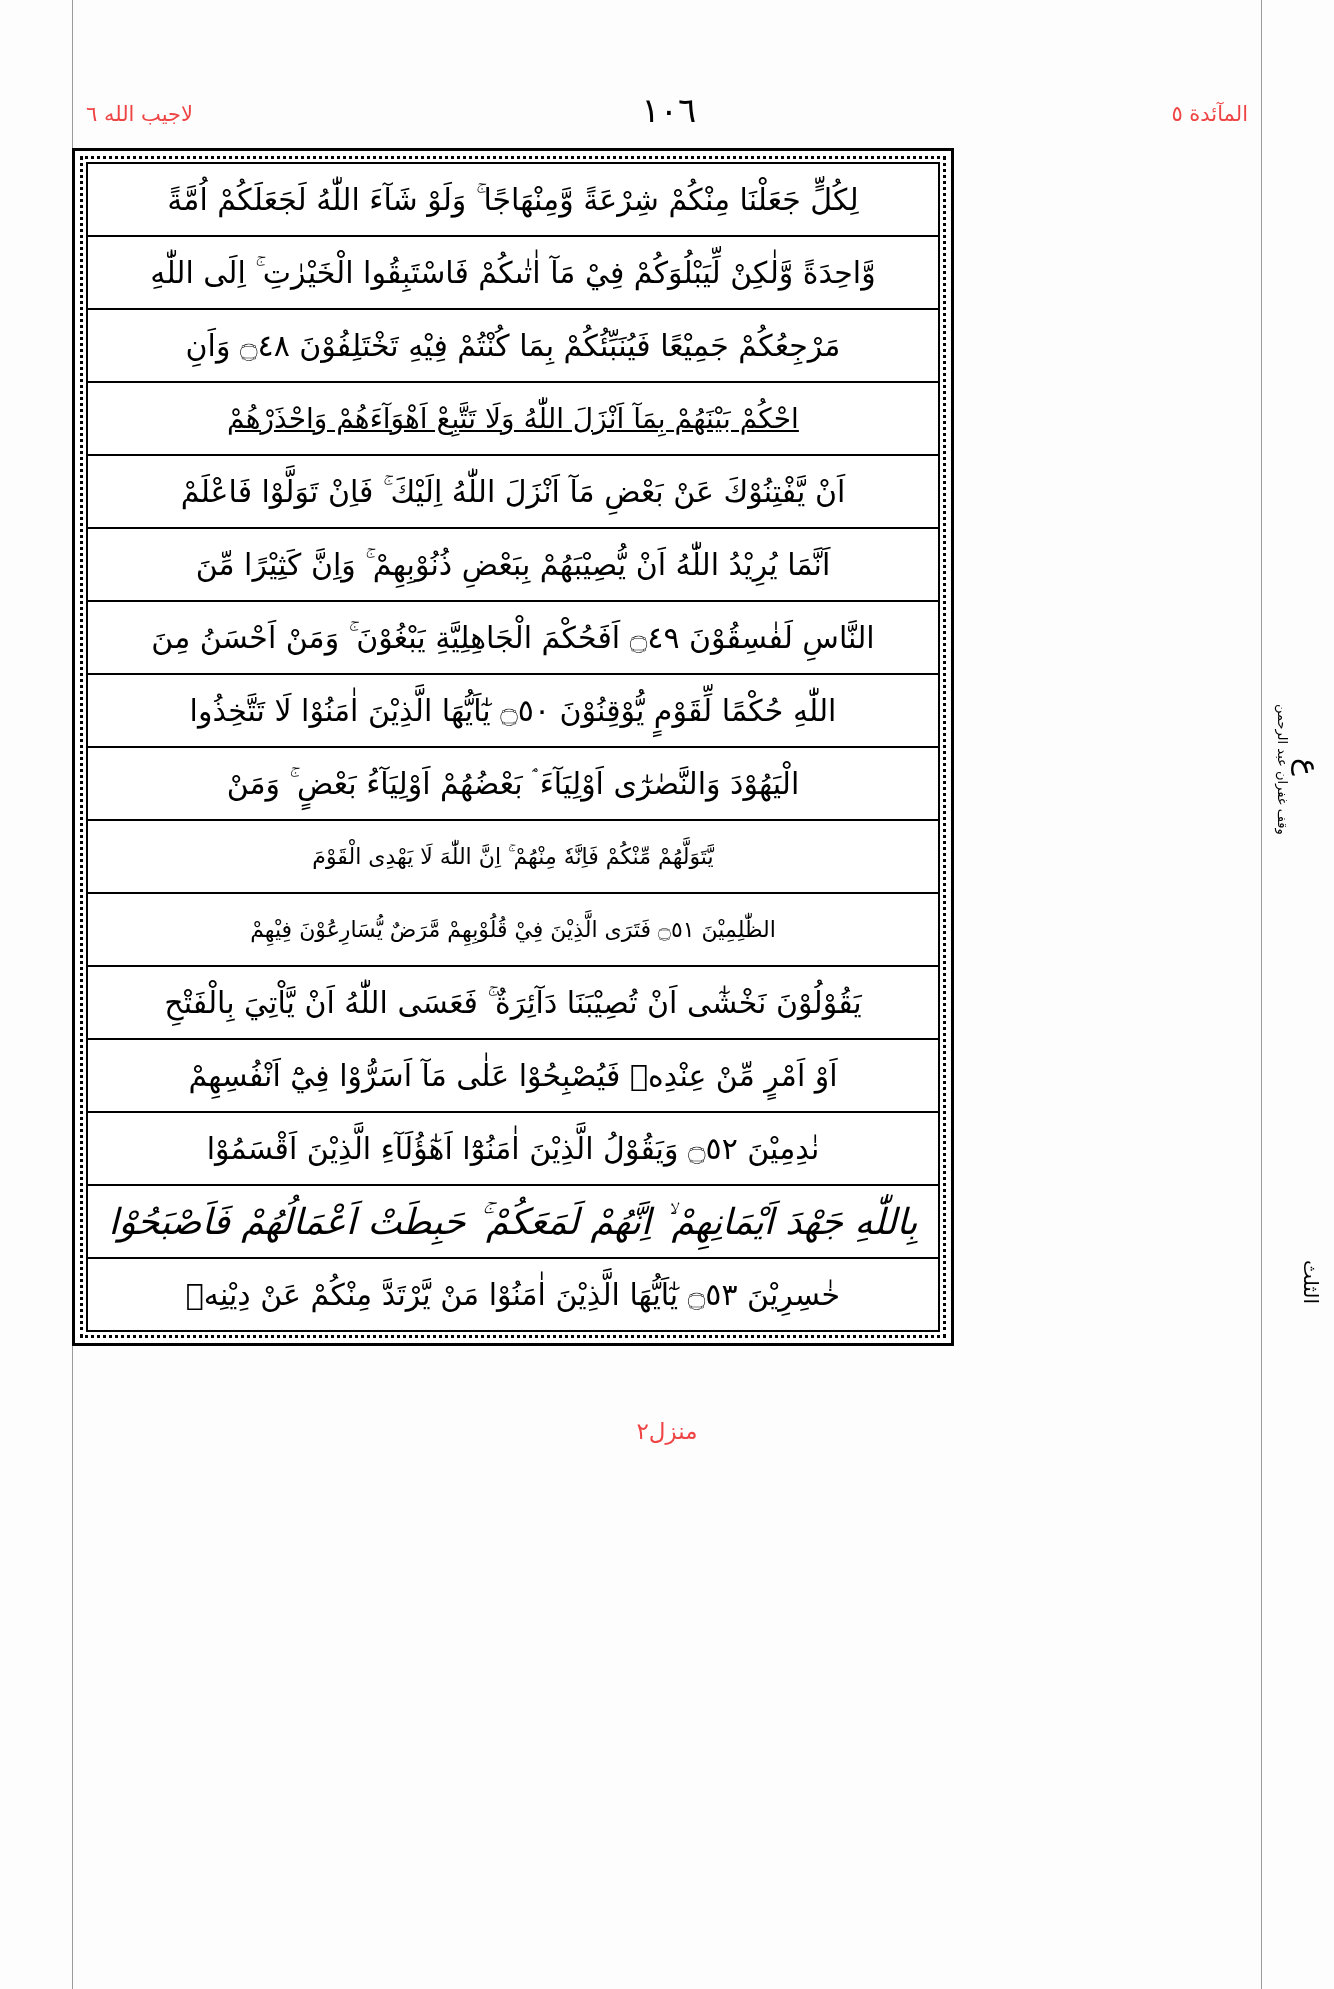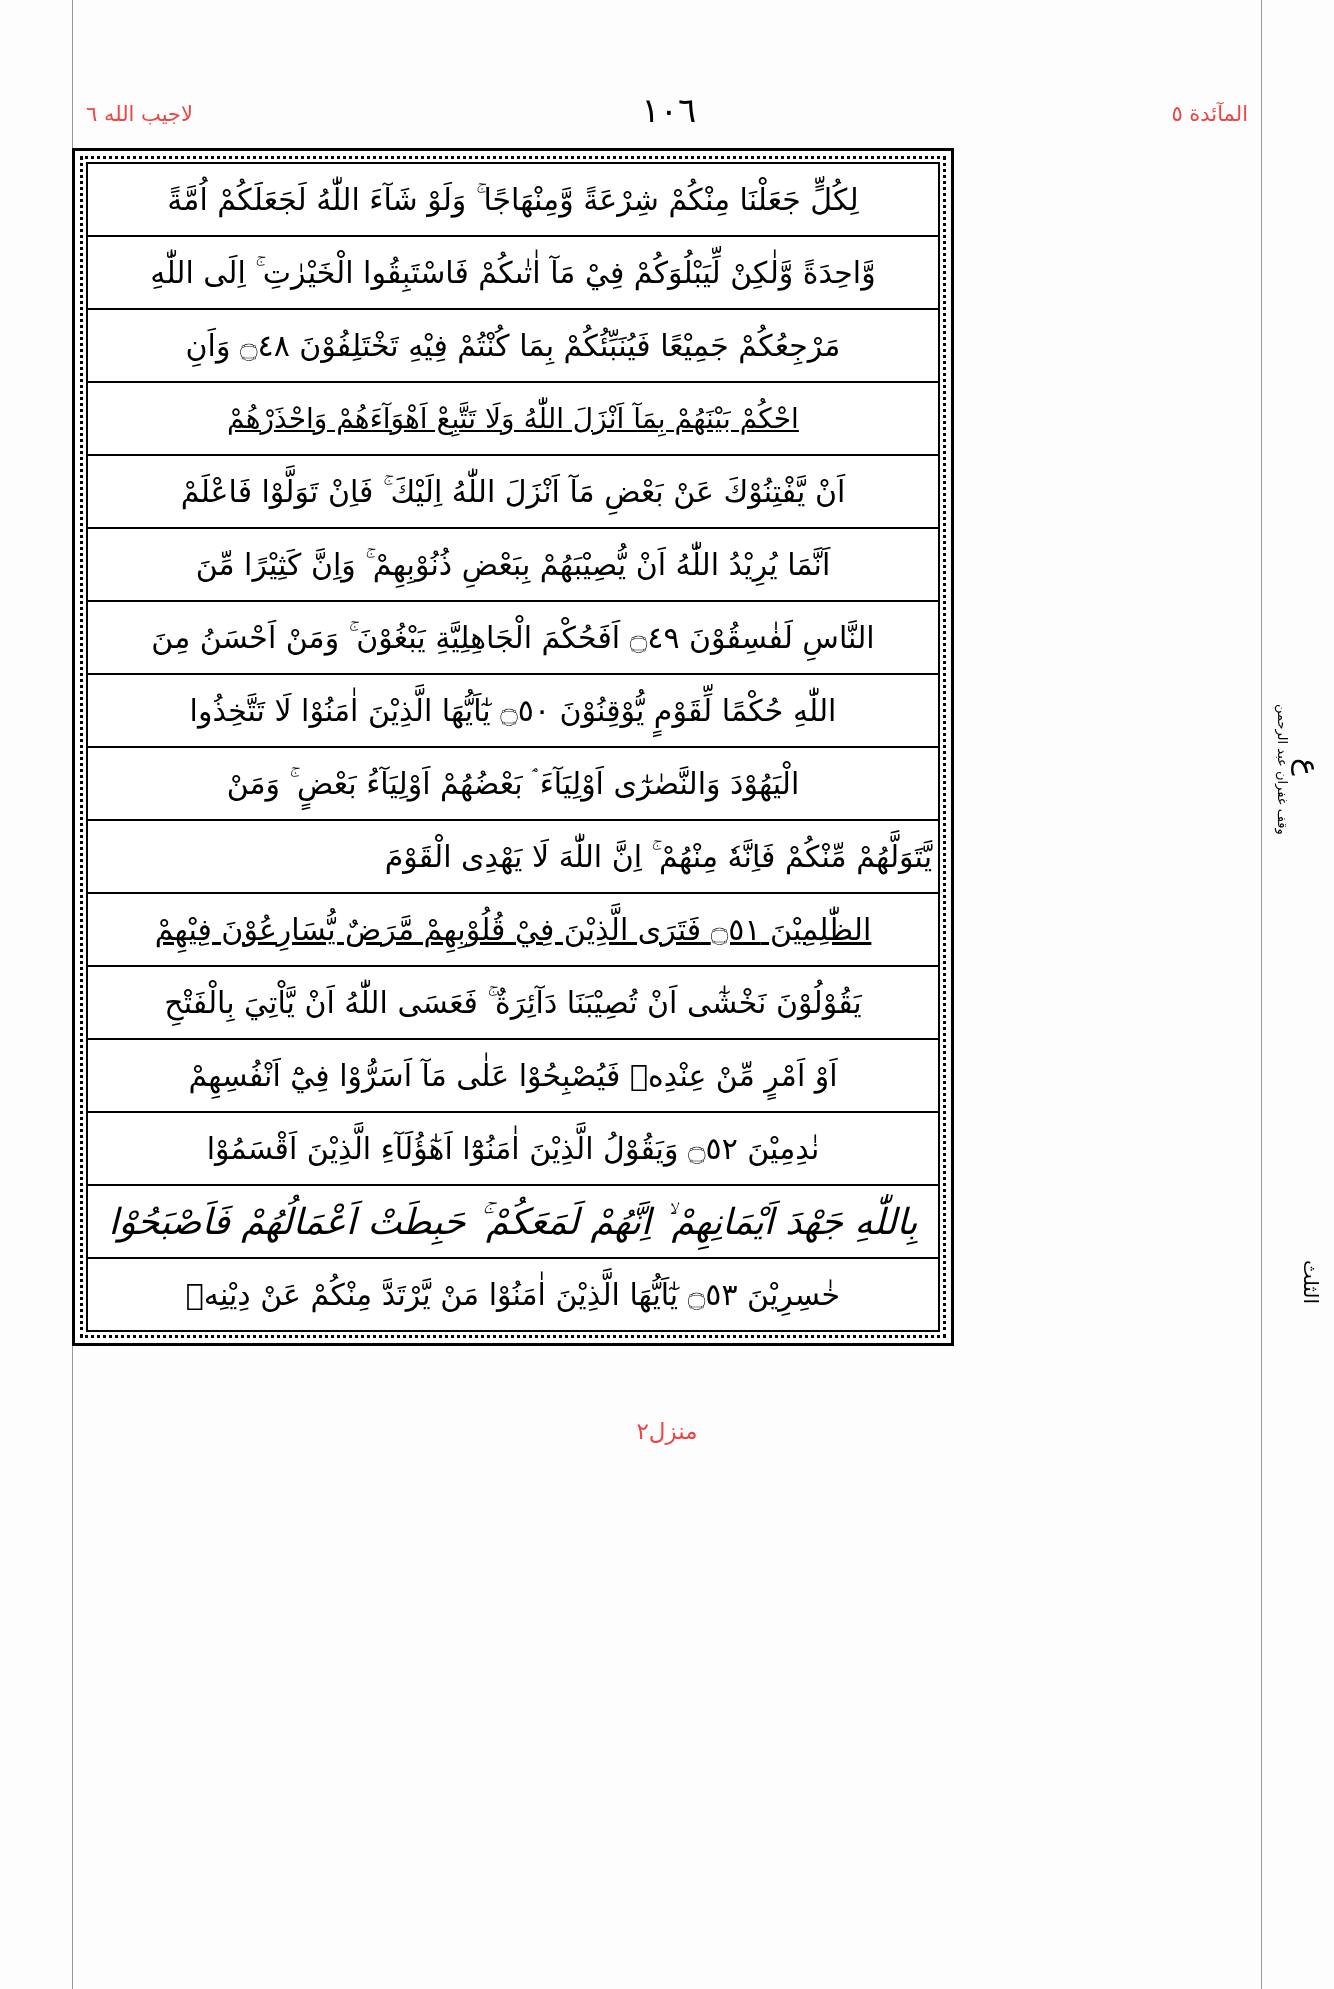--- a/index.html
+++ b/index.html
@@ -211,24 +211,24 @@
       <div class="aya-line">
           <div class="aya-text" style="font-size: 30px;">النَّاسِ لَفٰسِقُوْنَ ۝٤٩ اَفَحُكْمَ الْجَاهِلِيَّةِ يَبْغُوْنَ ۚ وَمَنْ اَحْسَنُ مِنَ</div>
         </div>
       <div class="aya-line">
           <div class="aya-text" style="font-size: 30px;">اللّٰهِ حُكْمًا لِّقَوْمٍ يُّوْقِنُوْنَ ۝٥٠ يٰٓاَيُّهَا الَّذِيْنَ اٰمَنُوْا لَا تَتَّخِذُوا</div>
         </div>
       <div class="aya-line">
           <div class="aya-text" style="font-size: 30px;">الْيَهُوْدَ وَالنَّصٰرٰٓى اَوْلِيَآءَ ۘ بَعْضُهُمْ اَوْلِيَآءُ بَعْضٍ ۚ وَمَنْ</div>
         </div>
       <div class="aya-line">
-          <div class="aya-text" style="font-size: 30px; text-align: right;">يَّتَوَلَّهُمْ مِّنْكُمْ فَاِنَّهٗ مِنْهُمْ ۚ اِنَّ اللّٰهَ لَا يَهْدِى الْقَوْمَ</div>
-        </div>
-      <div class="aya-line">
-          <div class="aya-text" style="font-size: 30px; text-decoration: underline;">الظّٰلِمِيْنَ ۝٥١ فَتَرَى الَّذِيْنَ فِيْ قُلُوْبِهِمْ مَّرَضٌ يُّسَارِعُوْنَ فِيْهِمْ</div>
+          <div class="aya-text" style="font-size: 22px;">يَّتَوَلَّهُمْ مِّنْكُمْ فَاِنَّهٗ مِنْهُمْ ۚ اِنَّ اللّٰهَ لَا يَهْدِى الْقَوْمَ</div>
+        </div>
+      <div class="aya-line">
+          <div class="aya-text" style="font-size: 22px;">الظّٰلِمِيْنَ ۝٥١ فَتَرَى الَّذِيْنَ فِيْ قُلُوْبِهِمْ مَّرَضٌ يُّسَارِعُوْنَ فِيْهِمْ</div>
         </div>
       <div class="aya-line">
           <div class="aya-text" style="font-size: 30px;">يَقُوْلُوْنَ نَخْشٰٓى اَنْ تُصِيْبَنَا دَآئِرَةٌ ۚ فَعَسَى اللّٰهُ اَنْ يَّاْتِيَ بِالْفَتْحِ</div>
         </div>
       <div class="aya-line">
           <div class="aya-text" style="font-size: 30px;">اَوْ اَمْرٍ مِّنْ عِنْدِهٖ فَيُصْبِحُوْا عَلٰى مَآ اَسَرُّوْا فِيْٓ اَنْفُسِهِمْ</div>
         </div>
       <div class="aya-line">
           <div class="aya-text" style="font-size: 30px;">نٰدِمِيْنَ ۝٥٢ وَيَقُوْلُ الَّذِيْنَ اٰمَنُوْٓا اَهٰٓؤُلَآءِ الَّذِيْنَ اَقْسَمُوْا</div>
         </div>

